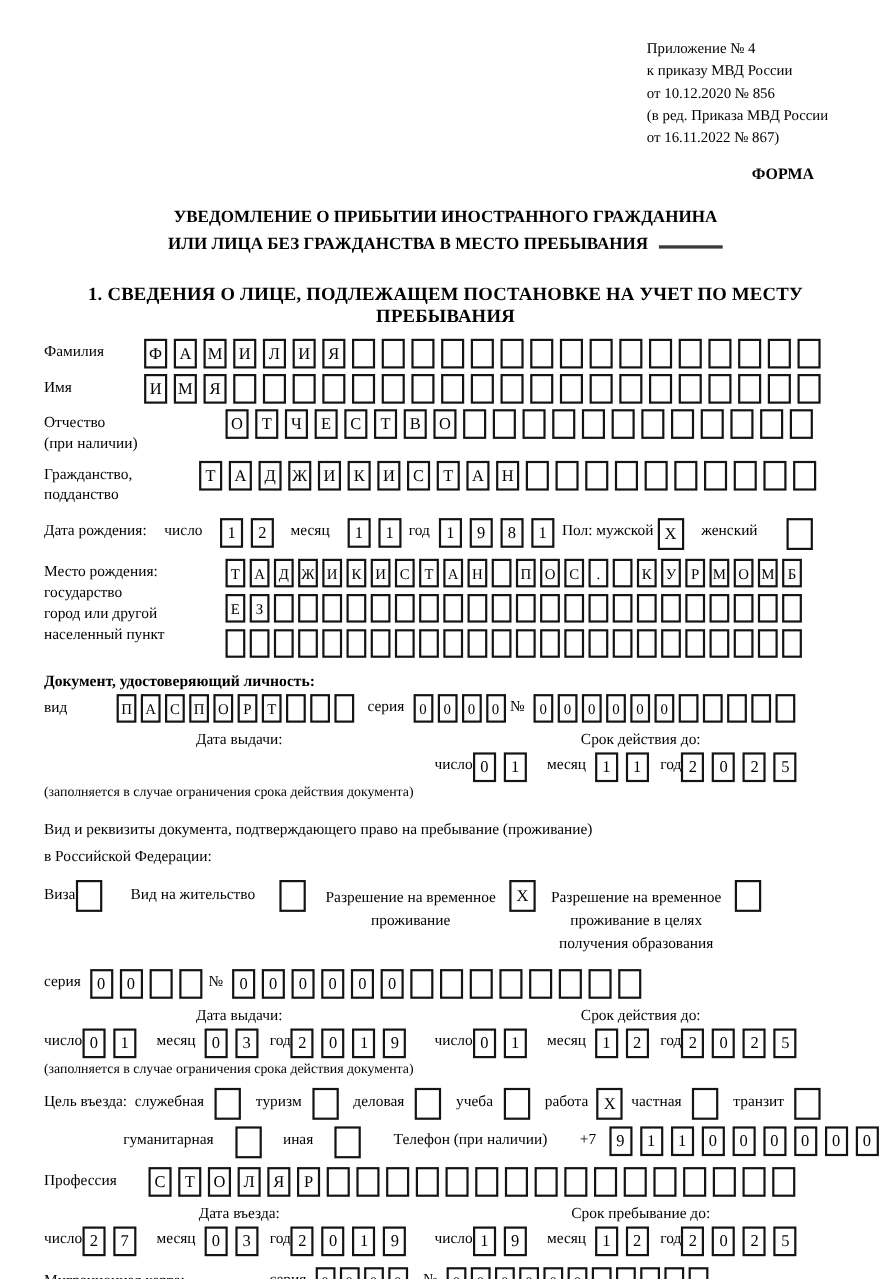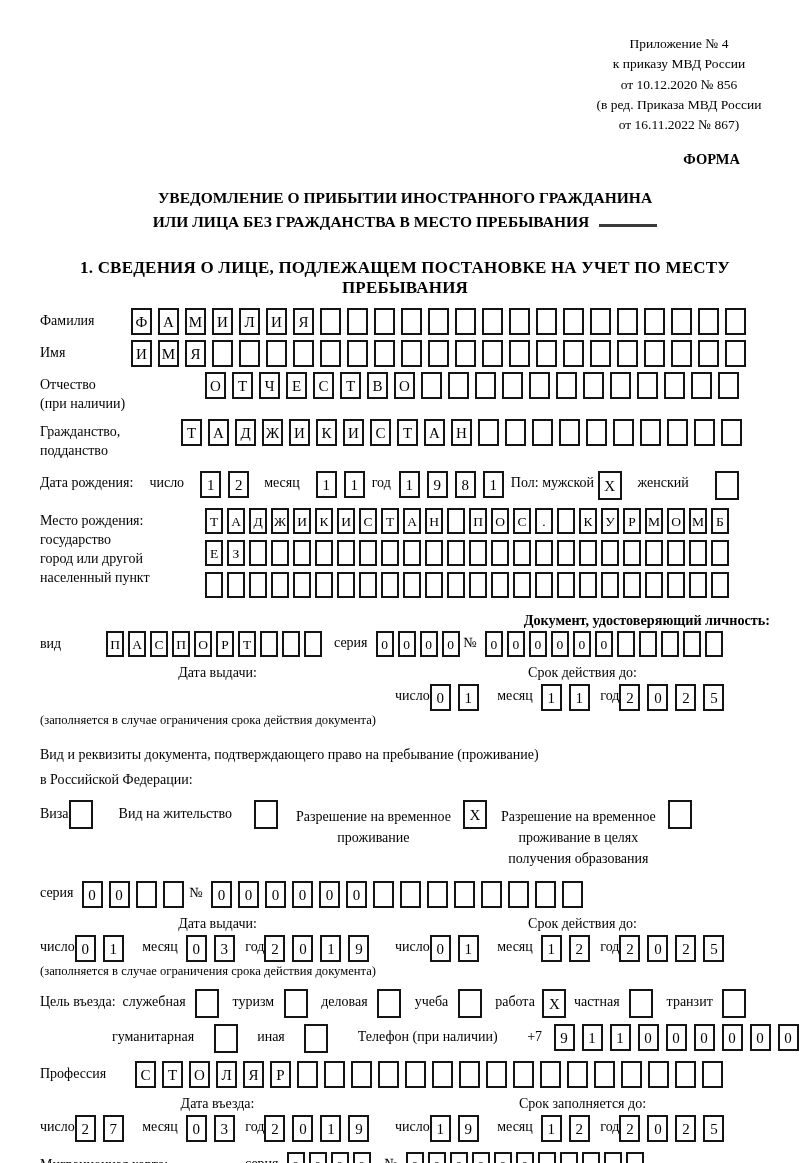--- a/index.html
+++ b/index.html
@@ -3,21 +3,21 @@
 <meta charset="utf-8">
 <style>
   html,body{margin:0;padding:0;background:#fff;}
   body{
     width:800px;height:1163px;overflow:hidden;color:#000;
     font-family:"Liberation Serif","DejaVu Serif",serif;
     font-size:14px;position:relative;
   }
   .page{padding:34px 30px 0 40px;}
   
-  .hdr{margin-left:548px;font-size:13.5px;line-height:1.5;text-align:center;}
+  .hdr{margin-left:548px;font-size:13.5px;line-height:1.5;}
   .hdr div{white-space:nowrap;}
   .forma{ text-align:right; padding-right:30px; font-weight:bold; font-size:14.5px; margin-top:16px;}
   .title{ text-align:center; font-weight:bold; font-size:15.5px; line-height:1.55; margin-top:18px;}
   .blank-line{display:inline-block;width:58px;border-bottom:3px solid #3a3a3a;height:10px;margin-left:10px;}
   .sec-h{ text-align:center; font-weight:bold; font-size:17px; margin-top:24px; letter-spacing:.2px;}
   
   .cells{white-space:nowrap;display:inline-block;vertical-align:top;}
   .cell{
     display:inline-block;width:21px;height:27px;border:2px solid #141414;
     margin-right:6px;text-align:center;line-height:25px;font-size:15px;
@@ -26,21 +26,21 @@
   .cells.sm .cell{width:18px;height:26px;margin-right:4px;font-size:13.5px;line-height:24px;}
   .cells.dt .cell{margin-right:7px;}
   .cells.chk .cell{width:24px;height:29px;margin-right:0;font-size:15px;line-height:27px;}
   
   .frow{margin-top:5px;display:flex;align-items:flex-start;}
   .flabel{display:inline-block;flex:0 0 auto;padding-top:4px;line-height:1.35;}
   .w88{width:91px;} .w140{width:141px;} .w165{width:165px;} .w95{width:95px;} .w135{width:136px;}
   .mt10{margin-top:10px;}
   .inline-lab{padding-top:4px;display:inline-block;font-family:Liberation Serif, serif;}
   .gap8{display:inline-block;width:8px;} .gap16{display:inline-block;width:16px;} .gap26{display:inline-block;width:26px;}
-  .doc-h{text-align:right;font-weight:bold;margin-top:8px;font-size:14.2px;}
+  .doc-h{text-align:left;font-weight:bold;margin-top:8px;font-size:14.2px;}
   
   .dates{display:flex;margin-top:8px;}
   .dcol-l{width:355px;}
   .dcol-r{flex:1;}
   .dhead{text-align:center;margin-bottom:3px;}
   .dfields{white-space:nowrap;}
   .dfields .dlab{display:inline-block;padding-top:4px;}
   .note-r{text-align:left;font-size:12.6px;margin-top:2px;padding-right:2px;white-space:nowrap;}
   
   .permit-row{display:flex;align-items:flex-start;margin-top:8px;}
@@ -252,21 +252,21 @@
   <div class="dates">
     <div class="dcol-l">
       <div class="dhead">Дата въезда:</div>
       <div class="dfields">
         <span class="dlab">число</span><span class="cells dt"><span class="cell">2</span><span class="cell">7</span></span><span class="gap8"></span>
         <span class="dlab">месяц</span><span class="gap8"></span><span class="cells dt"><span class="cell">0</span><span class="cell">3</span></span>
         <span class="dlab">год</span><span class="cells dt"><span class="cell">2</span><span class="cell">0</span><span class="cell">1</span><span class="cell">9</span></span>
       </div>
     </div>
     <div class="dcol-r">
-      <div class="dhead">Срок заполняется до:</div>
+      <div class="dhead">Срок пребывание до:</div>
       <div class="dfields">
         <span class="dlab">число</span><span class="cells dt"><span class="cell">1</span><span class="cell">9</span></span><span class="gap8"></span>
         <span class="dlab">месяц</span><span class="gap8"></span><span class="cells dt"><span class="cell">1</span><span class="cell">2</span></span>
         <span class="dlab">год</span><span class="cells dt"><span class="cell">2</span><span class="cell">0</span><span class="cell">2</span><span class="cell">5</span></span>
       </div>
     </div>
   </div>
 
   <div class="frow mcard" style="margin-top:10px">
     <span class="flabel" style="width:205px">Миграционная карта:</span>

